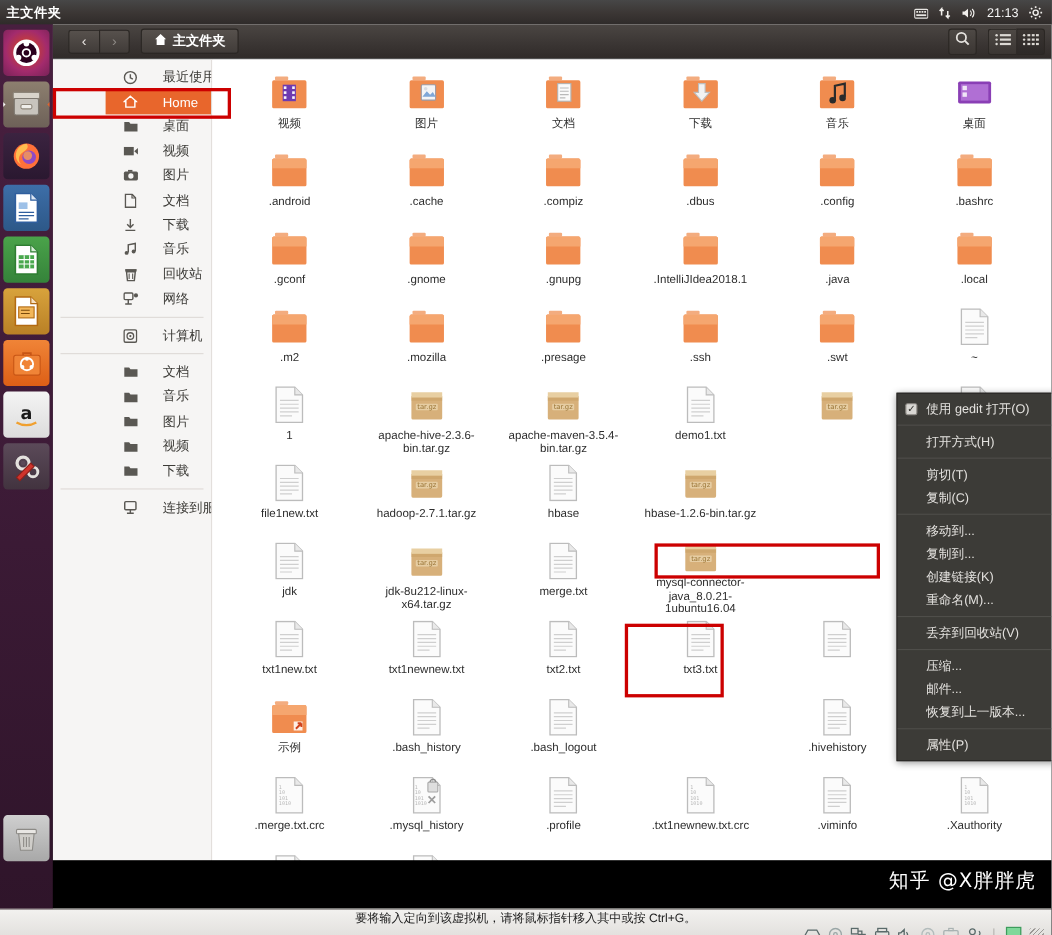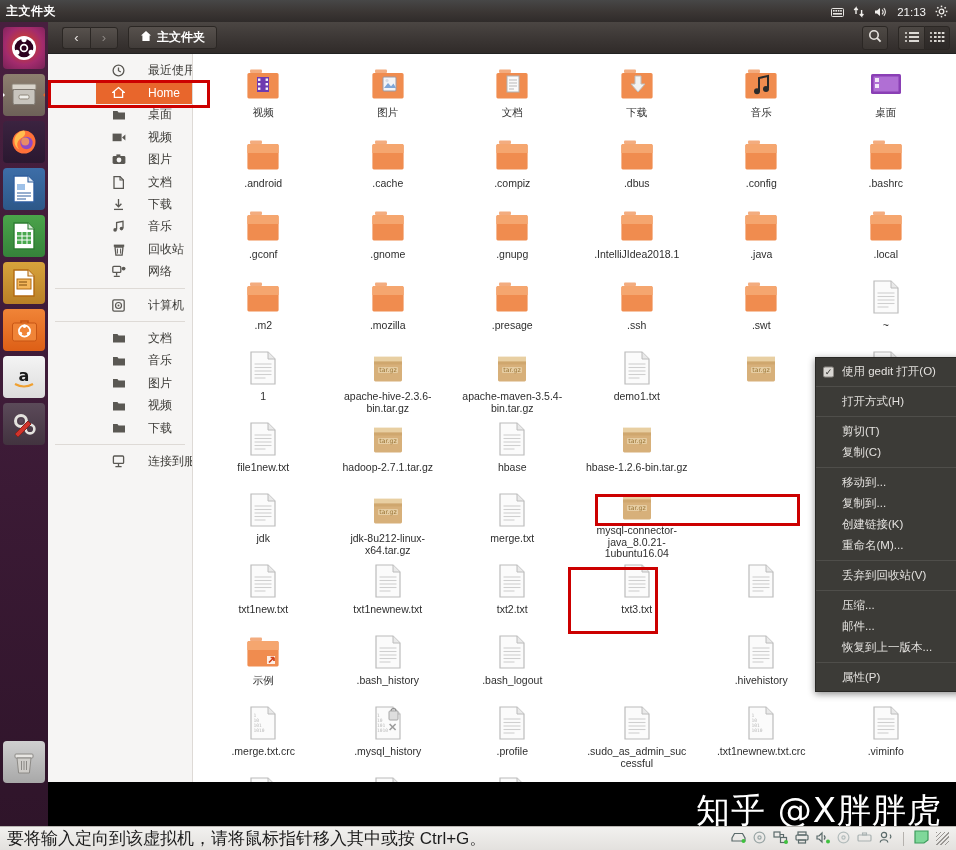--- a/index.html
+++ b/index.html
@@ -172,29 +172,29 @@
   .redbox { position: absolute; border: 3px solid #cc0000; z-index: 60; pointer-events: none; }
   #ann-home   { left: 48px;  top: 80px;  width: 162px; height: 28px; }
   #ann-trash  { left: 595px; top: 494px; width: 205px; height: 32px; }
   #ann-bashrc { left: 568px; top: 567px; width: 90px;  height: 67px; }
   .blackband {
     position: absolute; left: 0; top: 782px; width: 956px; height: 44px;
     background: #000000; z-index: 25;
   }
   .watermark {
     position: absolute; right: 14px; top: 788px; z-index: 26;
-    color: #ffffff; font-size: 34px; letter-spacing: 1px;
+    color: #ffffff; font-size: 18px; letter-spacing: 1px;
     font-family: "DejaVu Sans", sans-serif;
   }
   .vmbar {
     position: absolute; left: 0; top: 826px; width: 956px; height: 24px;
     background: linear-gradient(180deg, #f2f1ef 0%, #e3e1de 100%);
     border-top: 1px solid #b9b6b2; z-index: 45;
     display: flex; align-items: center; padding: 0 7px;
-    font-size: 17px; color: #1c1c1c;
+    font-size: 11px; color: #1c1c1c; flex-direction: column;
   }
   .vm-icons { margin-left: auto; display: flex; align-items: center; gap: 7px; }
   .vm-div { width: 1px; height: 14px; background: #b5b2ae; margin: 0 3px; }
   .vm-grip {
     width: 13px; height: 13px;
     background: repeating-linear-gradient(135deg, #9a9794 0 1px, transparent 1px 3px);
   }
 </style>
 </head>
 <body>
@@ -1301,36 +1301,20 @@
                   <g stroke="#cfcfcf" stroke-width="1.1">
                     <path d="M5.5 13 h17"></path>
                     <path d="M5.5 16.5 h17"></path>
                     <path d="M5.5 20 h17"></path>
                     <path d="M5.5 23.5 h17"></path>
                     <path d="M5.5 27 h11"></path>
                   </g>
                 </svg>
               </div>
               <div class="nm">.profile</div>
-            </div>
-            <div class="cell">
-              <div class="ico">
-                <svg width="28" height="34" viewBox="0 0 28 34">
-                  <path d="M2 1 h17 l7 7 v25 H2 Z" fill="#fbfbfb" stroke="#bcbcbc" stroke-width="1.2"></path>
-                  <path d="M19 1 v7 h7" fill="#e9e9e9" stroke="#bcbcbc" stroke-width="1"></path>
-                  <g stroke="#cfcfcf" stroke-width="1.1">
-                    <path d="M5.5 13 h17"></path>
-                    <path d="M5.5 16.5 h17"></path>
-                    <path d="M5.5 20 h17"></path>
-                    <path d="M5.5 23.5 h17"></path>
-                    <path d="M5.5 27 h11"></path>
-                  </g>
-                </svg>
-              </div>
-              <div class="nm">.sudo_as_admin_successful</div>
             </div>
             <div class="cell">
               <div class="ico">
                 <svg width="28" height="34" viewBox="0 0 28 34">
                   <path d="M2 1 h17 l7 7 v25 H2 Z" fill="#fbfbfb" stroke="#bcbcbc" stroke-width="1.2"></path>
                   <path d="M19 1 v7 h7" fill="#e9e9e9" stroke="#bcbcbc" stroke-width="1"></path>
                   <g font-size="4.6" fill="#b9b9b9" font-family="DejaVu Sans Mono, monospace">
                     <text x="4.5" y="11">1</text>
                     <text x="4.5" y="16">10</text>
                     <text x="4.5" y="21">101</text>

